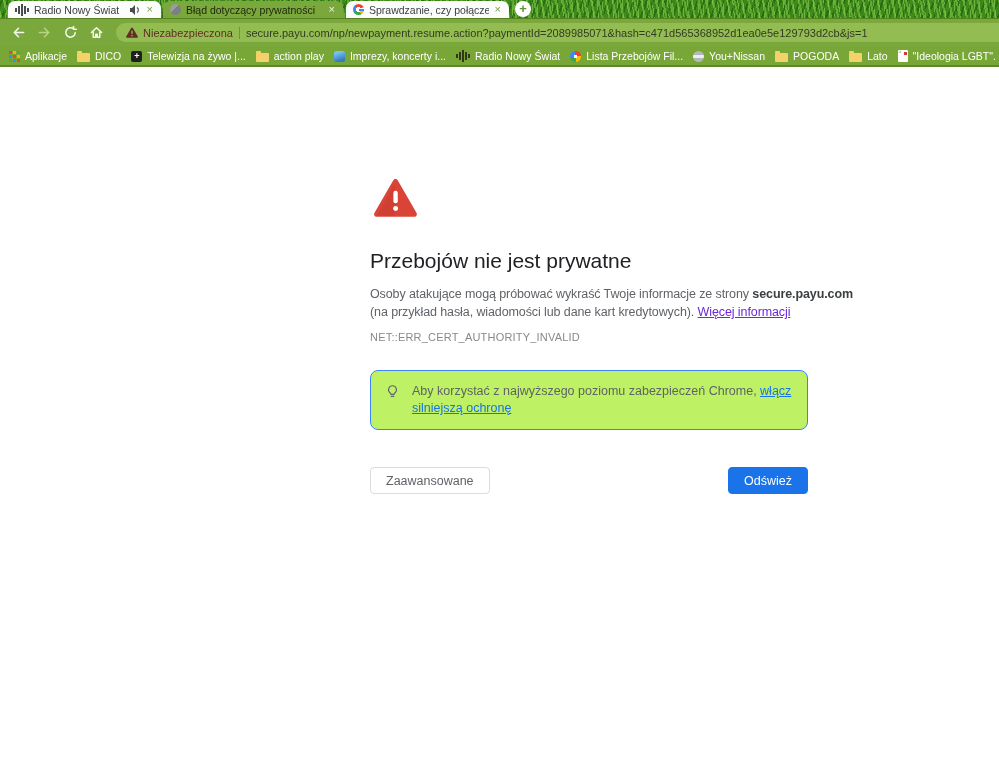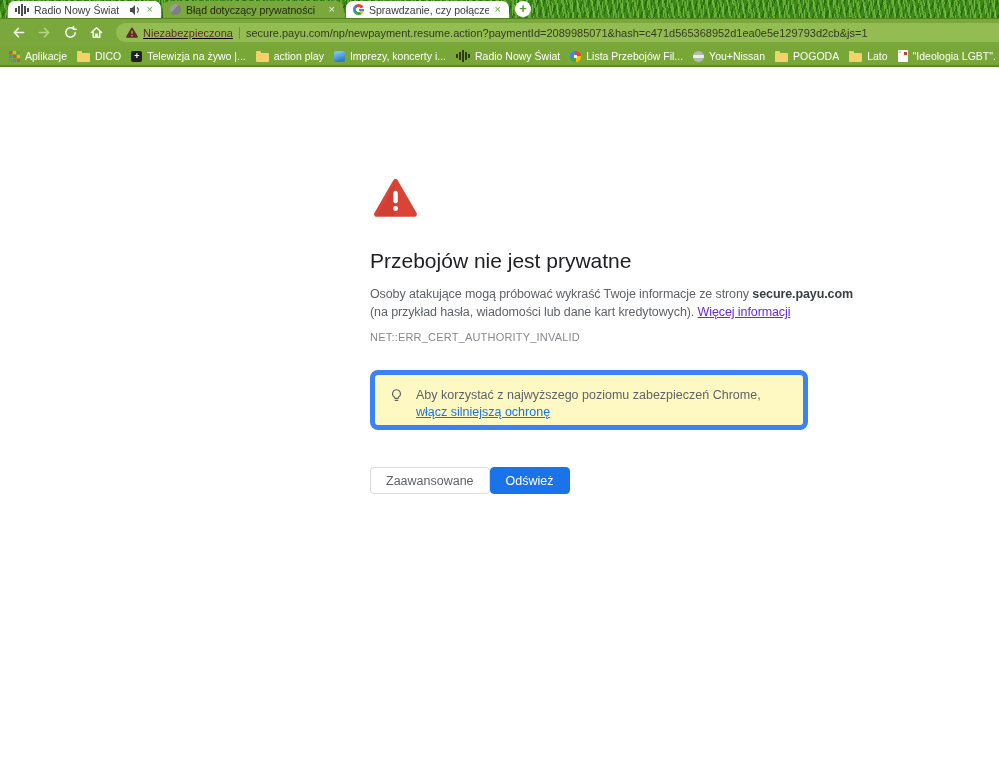--- a/index.html
+++ b/index.html
@@ -62,21 +62,21 @@
     border-top:1px solid #55821f;
   }
   .nav-btn{width:20px;height:20px;display:flex;align-items:center;justify-content:center;flex:0 0 auto;}
   .nav-btn svg{width:15px;height:15px;stroke:#f6f9ef;fill:none;stroke-width:1.6;stroke-linecap:round;stroke-linejoin:round;}
   .nav-btn.disabled svg{stroke:#b9d386;}
   .omnibox{
     flex:1;height:19px;margin-left:4px;margin-right:-12px;
     background:#93bd52;border-radius:10px;
     display:flex;align-items:center;gap:6px;padding:0 10px;overflow:hidden;
   }
-  .sec-badge{display:flex;align-items:center;gap:5px;flex:0 0 auto;text-decoration:underline;}
+  .sec-badge{display:flex;align-items:center;gap:5px;flex:0 0 auto;}
   .warning-badge-icon{width:12px;height:11px;flex:0 0 auto;}
   .sec-label{font-size:11px;color:#632c27;white-space:nowrap;}
   .omni-divider{width:1px;height:12px;background:#6f9634;flex:0 0 auto;}
   .omni-url{font-size:11px;color:#333b22;white-space:nowrap;overflow:hidden;}
   
   .bookmarks-bar{
     position:absolute;top:46px;left:0;width:999px;height:21px;background:#78a637;
     border-bottom:2px solid #5d8a28;
     display:flex;align-items:center;gap:10px;padding-left:9px;box-sizing:border-box;
     overflow:hidden;
@@ -128,27 +128,27 @@
     font-size:12.5px;line-height:18px;color:#5f6368;letter-spacing:-0.1px;white-space:nowrap;
   }
   .err-domain{font-weight:bold;color:#3c4043;}
   .learn-more-link{color:#6d28d9;text-decoration:underline;cursor:pointer;}
   .err-code{
     position:absolute;left:370px;top:262px;
     font-size:11px;color:#86898d;letter-spacing:0.2px;text-align:right;
   }
   .tip-box{
     position:absolute;left:370px;top:301px;width:438px;height:60px;box-sizing:border-box;
-    background:#fef9c3;border:5px solid #3b82f6;border-radius:8px;
+    background:#bef264;border:1px solid #3b82f6;border-radius:8px;
     display:flex;gap:12px;padding:12px 14px;
   }
   .lightbulb-icon{width:15px;height:15px;flex:0 0 auto;margin-top:1px;}
   .tip-text{font-size:12.5px;line-height:17px;color:#5f6368;}
   .tip-link{color:#1a73e8;text-decoration:underline;cursor:pointer;}
-  .btn-row{position:absolute;left:370px;top:398px;width:438px;display:flex;}
+  .btn-row{position:absolute;left:370px;top:398px;width:438px;display:flex;justify-content:space-between;}
   .btn{
     height:27px;border-radius:4px;font-size:12.5px;padding:0 15px;
     display:flex;align-items:center;justify-content:center;cursor:pointer;box-sizing:border-box;
     font-family:"Liberation Sans","DejaVu Sans",sans-serif;
   }
   .btn-advanced{background:#ffffff;border:1px solid #dadce0;color:#5f6368;}
   .btn-reload{background:#1a73e8;border:1px solid #1a73e8;color:#ffffff;}
 </style>
 </head>
 <body>

